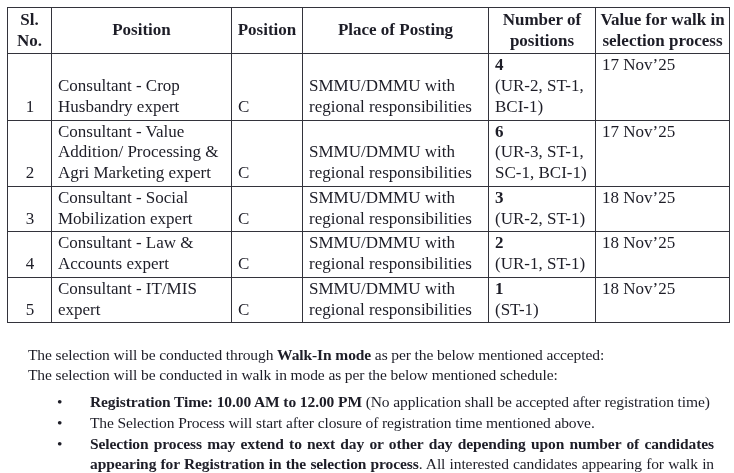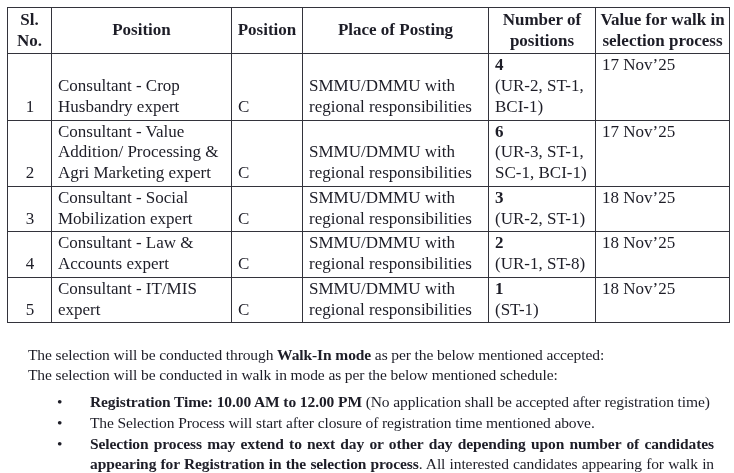--- a/index.html
+++ b/index.html
@@ -150,21 +150,21 @@
       </tr>
       <tr>
         <td class="c-sl">4</td>
         <td class="c-pos pre">Consultant - Law &amp;
 Accounts expert</td>
         <td class="c-cat">C</td>
         <td class="c-place pre">SMMU/DMMU with
 regional responsibilities</td>
         <td class="c-num">
           <div class="count">2</div>
-          <div class="pre">(UR-1, ST-8)</div>
+          <div class="pre">(UR-1, ST-1)</div>
         </td>
         <td class="c-date">18 Nov’25</td>
       </tr>
       <tr>
         <td class="c-sl">5</td>
         <td class="c-pos pre">Consultant - IT/MIS
 expert</td>
         <td class="c-cat">C</td>
         <td class="c-place pre">SMMU/DMMU with
 regional responsibilities</td>

